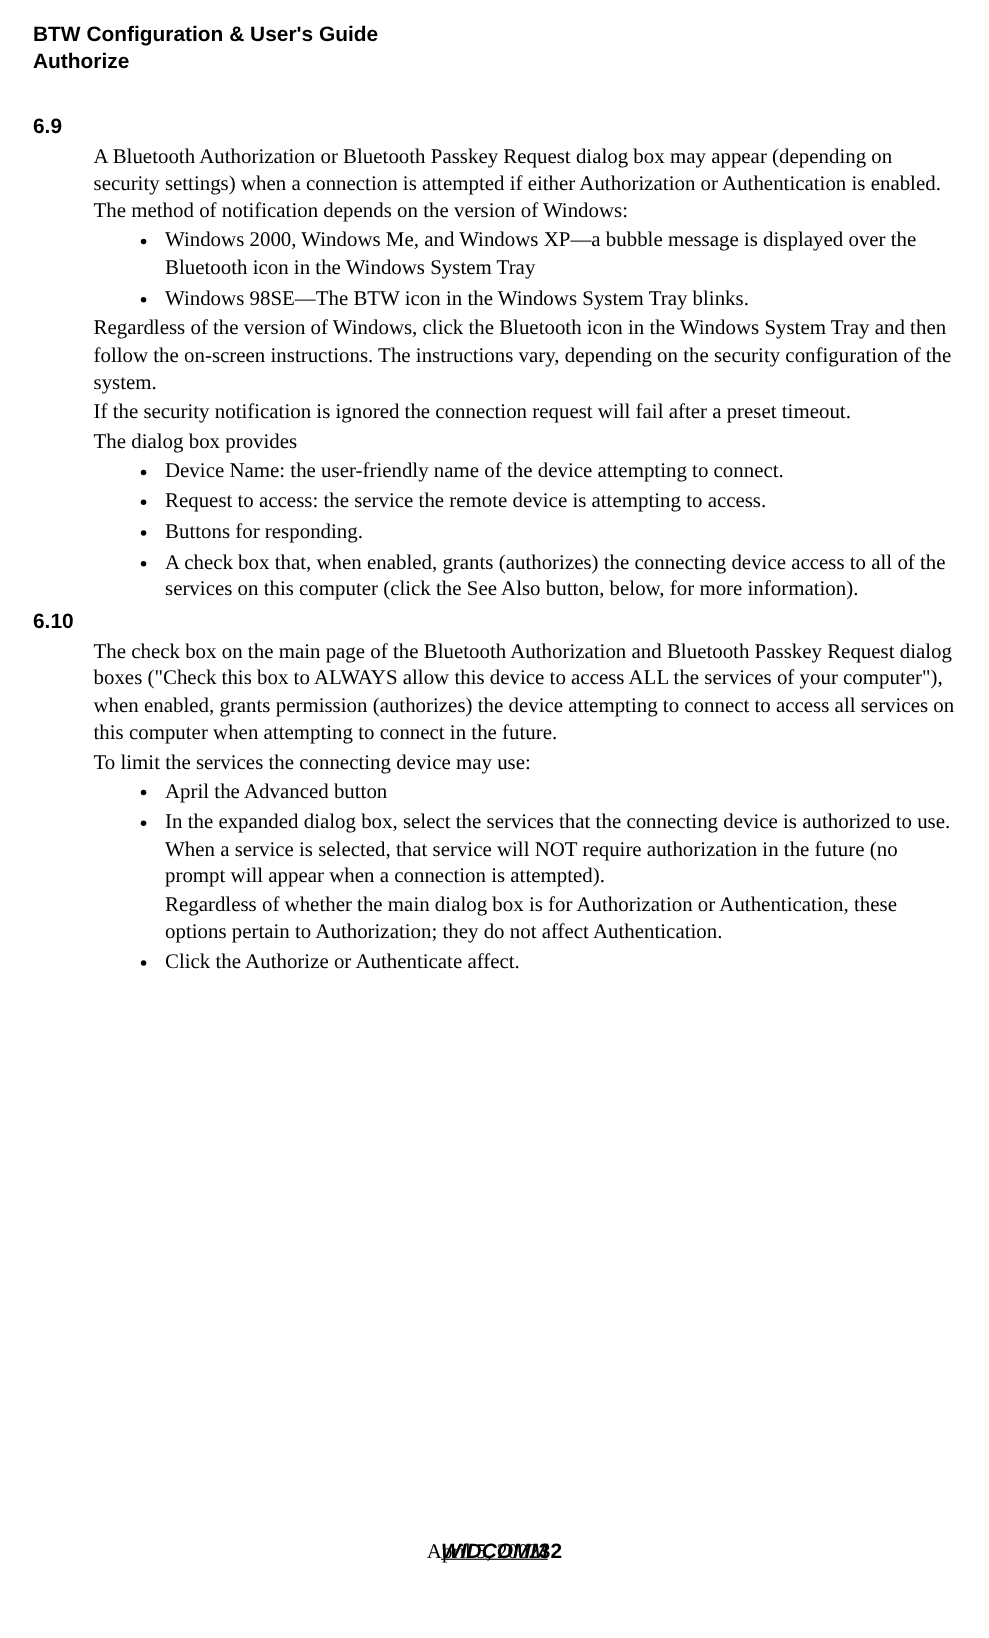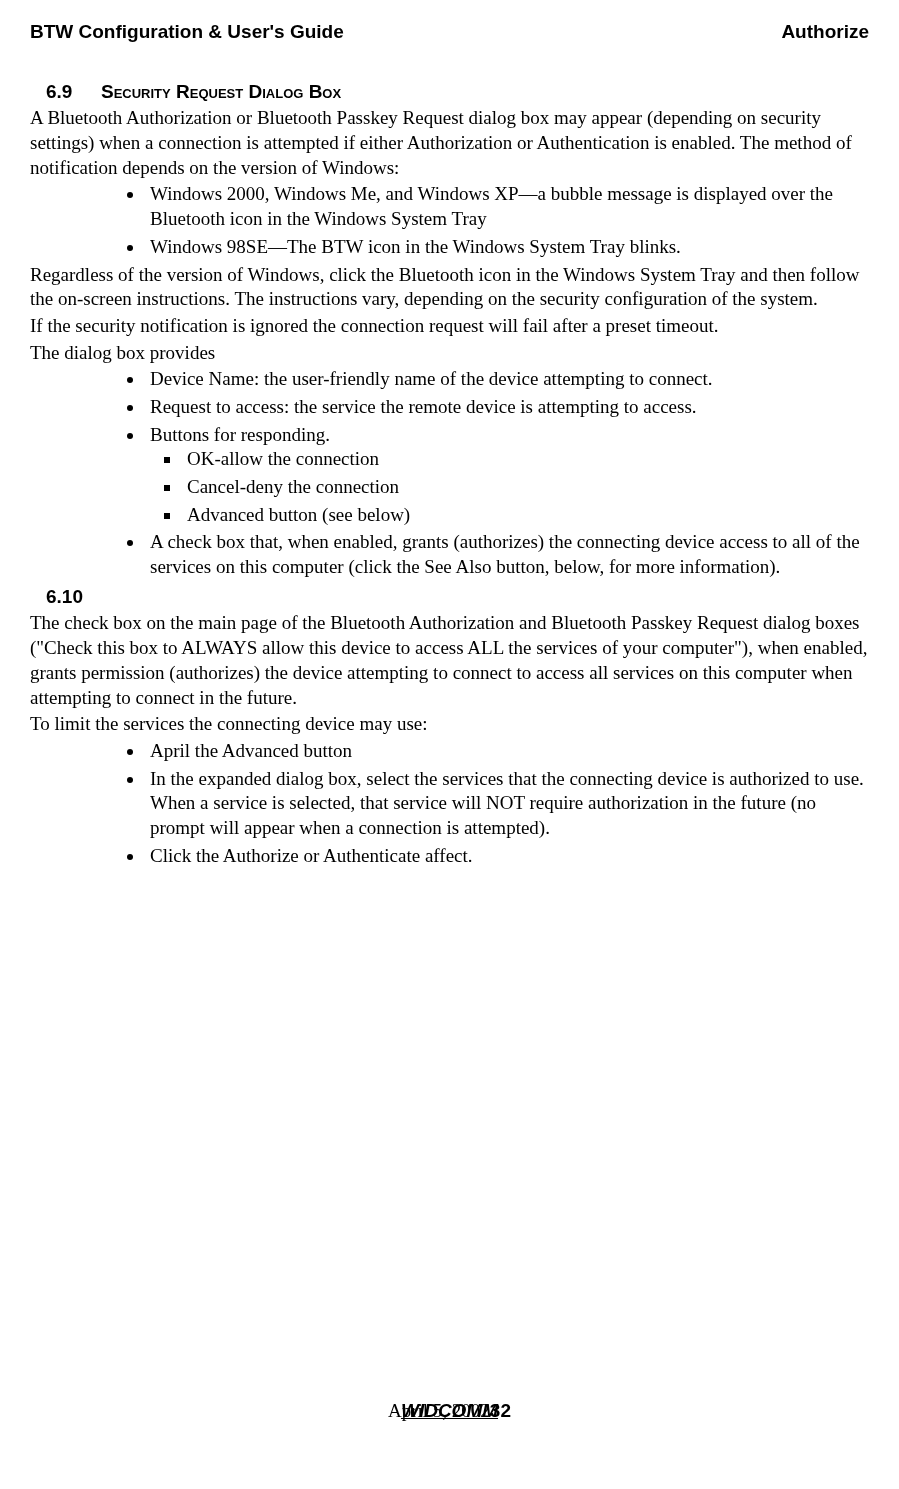--- a/index.html
+++ b/index.html
@@ -14,41 +14,42 @@
       height: 1489px;
       position: relative;
     }
     .header {
       display: flex;
       justify-content: space-between;
       font-weight: bold;
       font-family: Arial, Helvetica, sans-serif;
       font-size: 19px;
       margin-bottom: 35px;
+      flex-direction: column;
     }
     .section-heading {
       display: flex;
       margin-top: 5px;
       margin-bottom: 2px;
     }
     .section-number {
       font-family: Arial, Helvetica, sans-serif;
       font-weight: bold;
       font-size: 19px;
       width: 55px;
       flex-shrink: 0;
-      margin-left: 16px;
     }
     .section-title {
       font-family: Arial, Helvetica, sans-serif;
       font-weight: bold;
       font-size: 19px;
       font-variant: small-caps;
     }
     .body-text {
+      margin-left: 55px;
       margin-bottom: 2px;
       text-align: left;
     }
     ul.bullets {
       list-style-type: disc;
       margin: 0 0 0 55px;
       padding-left: 60px;
     }
     ul.bullets > li {
       padding-left: 5px;
@@ -99,58 +100,53 @@
 </head>
 <body>
 
 <div class="header">
   <span>BTW Configuration &amp; User's Guide</span>
   <span>Authorize</span>
 </div>
 
 <div class="section-heading">
   <span class="section-number">6.9</span>
-  <span class="section-title">Security Request Dialog Box</span>
 </div>
 
 <div class="body-text">A Bluetooth Authorization or Bluetooth Passkey Request dialog box may appear (depending on security settings) when a connection is attempted if either Authorization or Authentication is enabled. The method of notification depends on the version of Windows:</div>
 
 <ul class="bullets">
   <li>Windows 2000, Windows Me, and Windows XP—a bubble message is displayed over the Bluetooth icon in the Windows System Tray</li>
   <li>Windows 98SE—The BTW icon in the Windows System Tray blinks.</li>
 </ul>
 
 <div class="body-text">Regardless of the version of Windows, click the Bluetooth icon in the Windows System Tray and then follow the on-screen instructions. The instructions vary, depending on the security configuration of the system.</div>
 <div class="body-text">If the security notification is ignored the connection request will fail after a preset timeout.</div>
 <div class="body-text">The dialog box provides</div>
 
 <ul class="bullets">
   <li>Device Name: the user-friendly name of the device attempting to connect.</li>
   <li>Request to access: the service the remote device is attempting to access.</li>
   <li><span>Buttons for responding.</span>
-    <ul class="squares">
-      <li>OK-allow the connection</li>
-      <li>Cancel-deny the connection</li>
-      <li>Advanced button (see below)</li>
-    </ul>
   </li>
   <li>A check box that, when enabled, grants (authorizes) the connecting device access to all of the services on this computer (click the See Also button, below, for more information).</li>
 </ul>
 
 <div class="section-heading">
   <span class="section-number">6.10</span>
 </div>
 
 <div class="body-text">The check box on the main page of the Bluetooth Authorization and Bluetooth Passkey Request dialog boxes ("Check this box to ALWAYS allow this device to access ALL the services of your computer"), when enabled, grants permission (authorizes) the device attempting to connect to access all services on this computer when attempting to connect in the future.</div>
 <div class="body-text">To limit the services the connecting device may use:</div>
 
 <ul class="bullets">
   <li>April the Advanced button</li>
   <li>
     <span>In the expanded dialog box, select the services that the connecting device is authorized to use. When a service is selected, that service will NOT require authorization in the future (no prompt will appear when a connection is attempted).</span>
+    <span class="subpara">Regardless of whether the main dialog box is for Authorization or Authentication, these options pertain to Authorization; they do not affect Authentication.</span>
   </li>
   <li>Click the Authorize or Authenticate affect.</li>
 </ul>
 
 <div class="footer">
   <span class="footer-left">April 5, 2002</span>
   <span class="footer-center">WIDCOMM</span>
   <span class="footer-right">32</span>
 </div>
 

